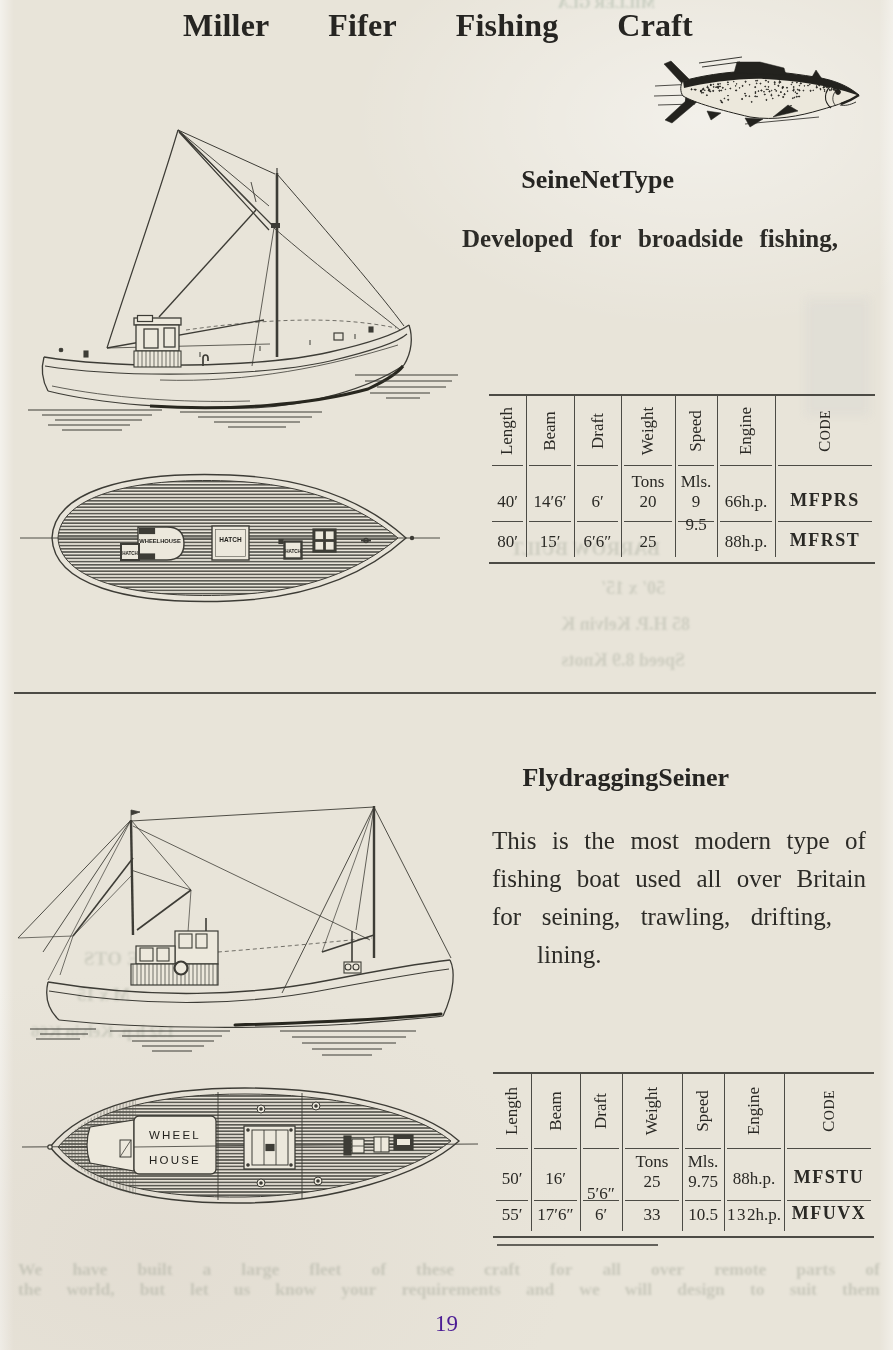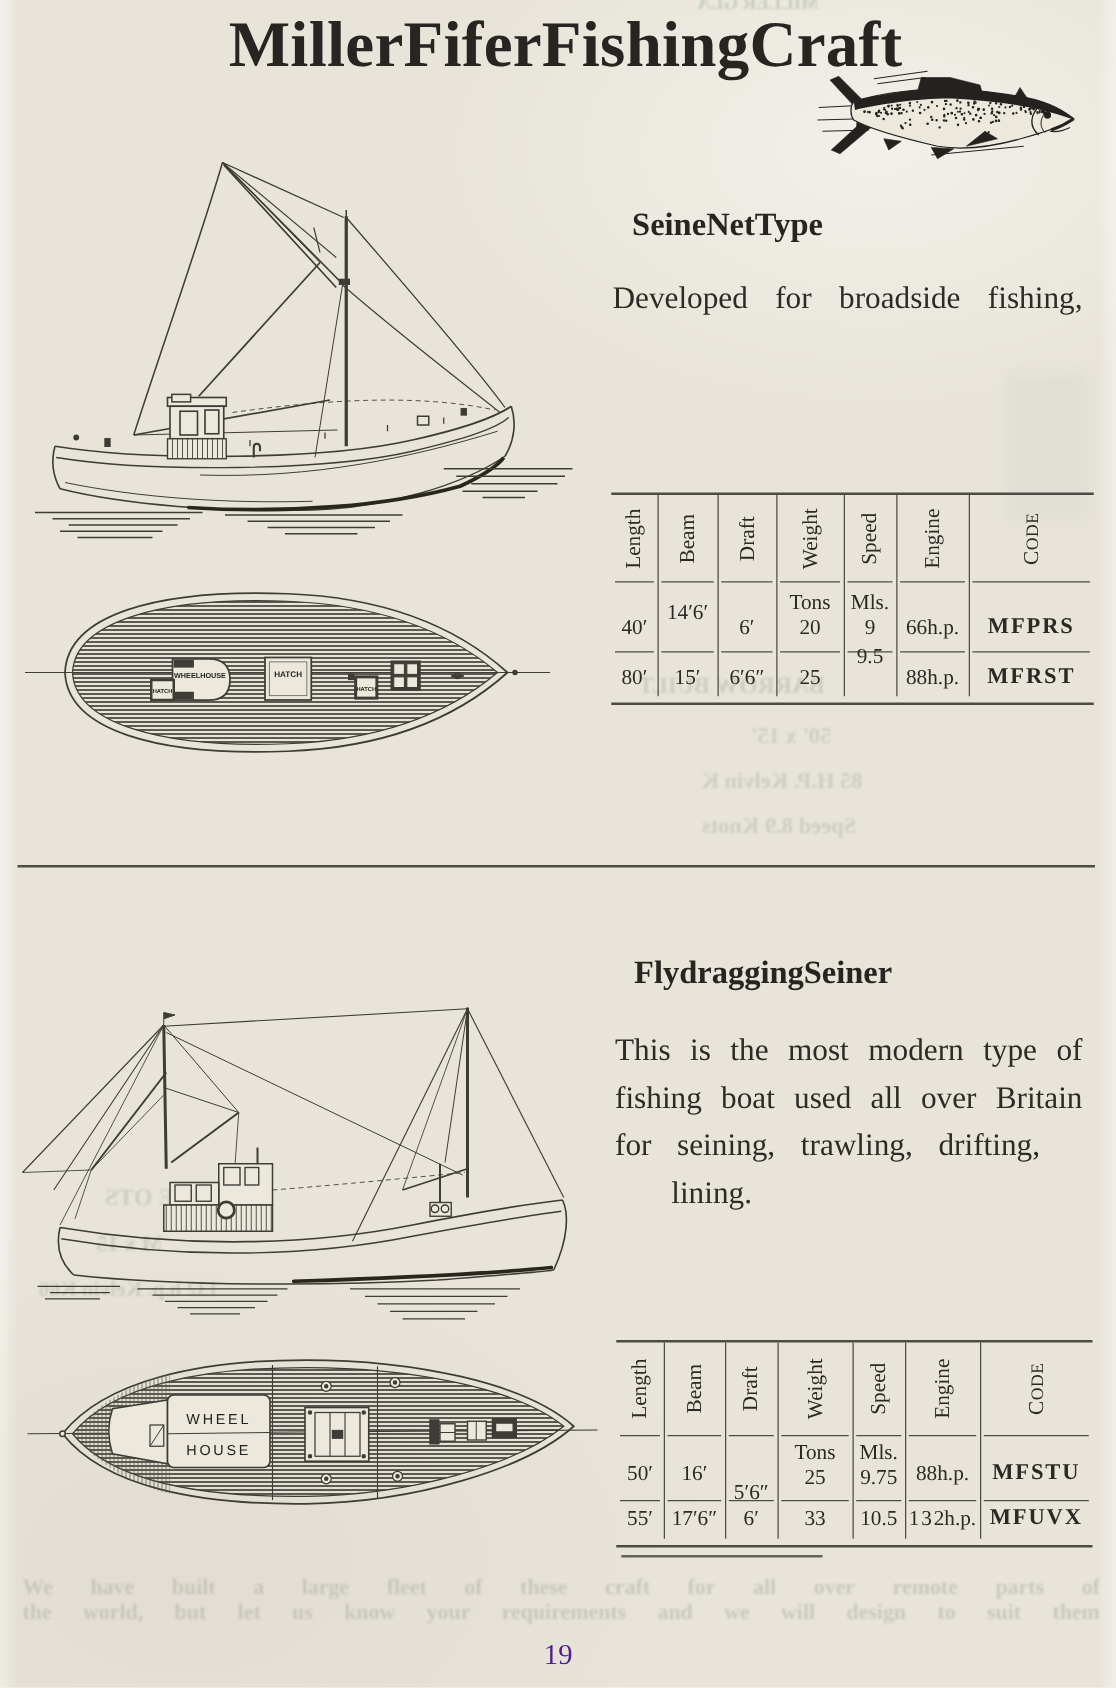--- a/index.html
+++ b/index.html
@@ -1,21 +1,21 @@
 <!DOCTYPE html>
 <html><head>
 <meta charset="utf-8">
 <style>
   html,body{margin:0;padding:0;}
   #page{position:relative;width:893px;height:1350px;overflow:hidden;
     background:#e8e4d9;
     font-family:"Liberation Serif", serif;color:#262522;}
   .abs{position:absolute;}
-  .title{font-weight:bold;font-size:52px;letter-spacing:0.2px;display:flex;justify-content:space-between;}
-  .h2{font-weight:bold;font-size:26px;display:flex;justify-content:center;}
+  .title{font-weight:bold;font-size:32px;letter-spacing:0.2px;display:flex;justify-content:space-between;}
+  .h2{font-weight:bold;font-size:26px;display:flex;justify-content:flex-end;}
   .jline{display:flex;justify-content:space-between;font-size:25px;color:#2c2b27;}
   .nline{font-size:25px;color:#2c2b27;}
   .line{position:absolute;background:#4c4b45;}
   
   .tcell{position:absolute;text-align:center;font-size:17px;color:#2a2925;}
   .thead{position:absolute;display:flex;align-items:center;justify-content:center;}
   .thead span{transform:rotate(-90deg);white-space:nowrap;font-size:17px;color:#2a2925;}
   .code{font-weight:bold;font-size:18px;letter-spacing:1.5px;}
   .ghost{position:absolute;color:#b4b7a9;filter:blur(0.8px);font-weight:bold;opacity:0.5;}
   .mir{transform:scaleX(-1);}
@@ -297,21 +297,21 @@
         <line x1="370" y1="393" x2="430" y2="393"></line>
         <line x1="386" y1="398" x2="420" y2="398"></line>
     </g>
   </svg>
 
   <div class="abs h2" style="left:490px;top:165px;width:184px;">
     <span>Seine</span>
       <span>Net</span>
       <span>Type</span>
   </div>
-  <div class="abs jline" style="left:490px;top:225px;width:376px;">
+  <div class="abs jline" style="left:462px;top:225px;width:376px;font-weight:bold;">
     <span>Developed</span>
       <span>for</span>
       <span>broadside</span>
       <span>fishing,</span>
   </div>
 
   <div class="abs" id="t1" style="left:489px;top:394px;width:386px;height:170px;">
 <div class="line" style="left:0;top:0;width:386px;height:2px;"></div>
 <div class="line" style="left:0;top:168px;width:386px;height:2px;"></div>
 <div class="line" style="left:37px;top:2px;width:1.4px;height:161px;"></div>
@@ -349,21 +349,21 @@
 <div class="thead" style="left:186px;top:4px;width:42px;height:65px;">
         <span>Speed</span>
       </div>
 <div class="thead" style="left:228px;top:4px;width:58px;height:65px;">
         <span>Engine</span>
       </div>
 <div class="thead" style="left:286px;top:4px;width:100px;height:65px;">
         <span style="font-size:14px;letter-spacing:0.5px;"><span style="font-size:17px;">C</span>ODE</span>
       </div>
 <div class="tcell" style="left:0px;top:98px;width:37px;">40′</div>
-<div class="tcell" style="left:37px;top:86px;width:48px;font-family:Liberation Serif, serif;">14′6′</div>
+<div class="tcell" style="left:37px;top:98px;width:48px;font-family:Liberation Serif, serif;">14′6′</div>
 <div class="tcell" style="left:85px;top:98px;width:47px;">6′</div>
 <div class="tcell" style="left:132px;top:78px;width:54px;">Tons<br>20</div>
 <div class="tcell" style="left:186px;top:78px;width:42px;">Mls.<br>9</div>
 <div class="tcell" style="left:228px;top:98px;width:58px;">66h.p.</div>
 <div class="tcell code" style="left:286px;top:96px;width:100px;text-align:center;">MFPRS</div>
 <div class="tcell" style="left:0px;top:138px;width:37px;">80′</div>
 <div class="tcell" style="left:37px;top:138px;width:48px;">15′</div>
 <div class="tcell" style="left:85px;top:138px;width:47px;">6′6″</div>
 <div class="tcell" style="left:132px;top:138px;width:54px;">25</div>
 <div class="tcell" style="left:186px;top:121px;width:42px;">9.5</div>

